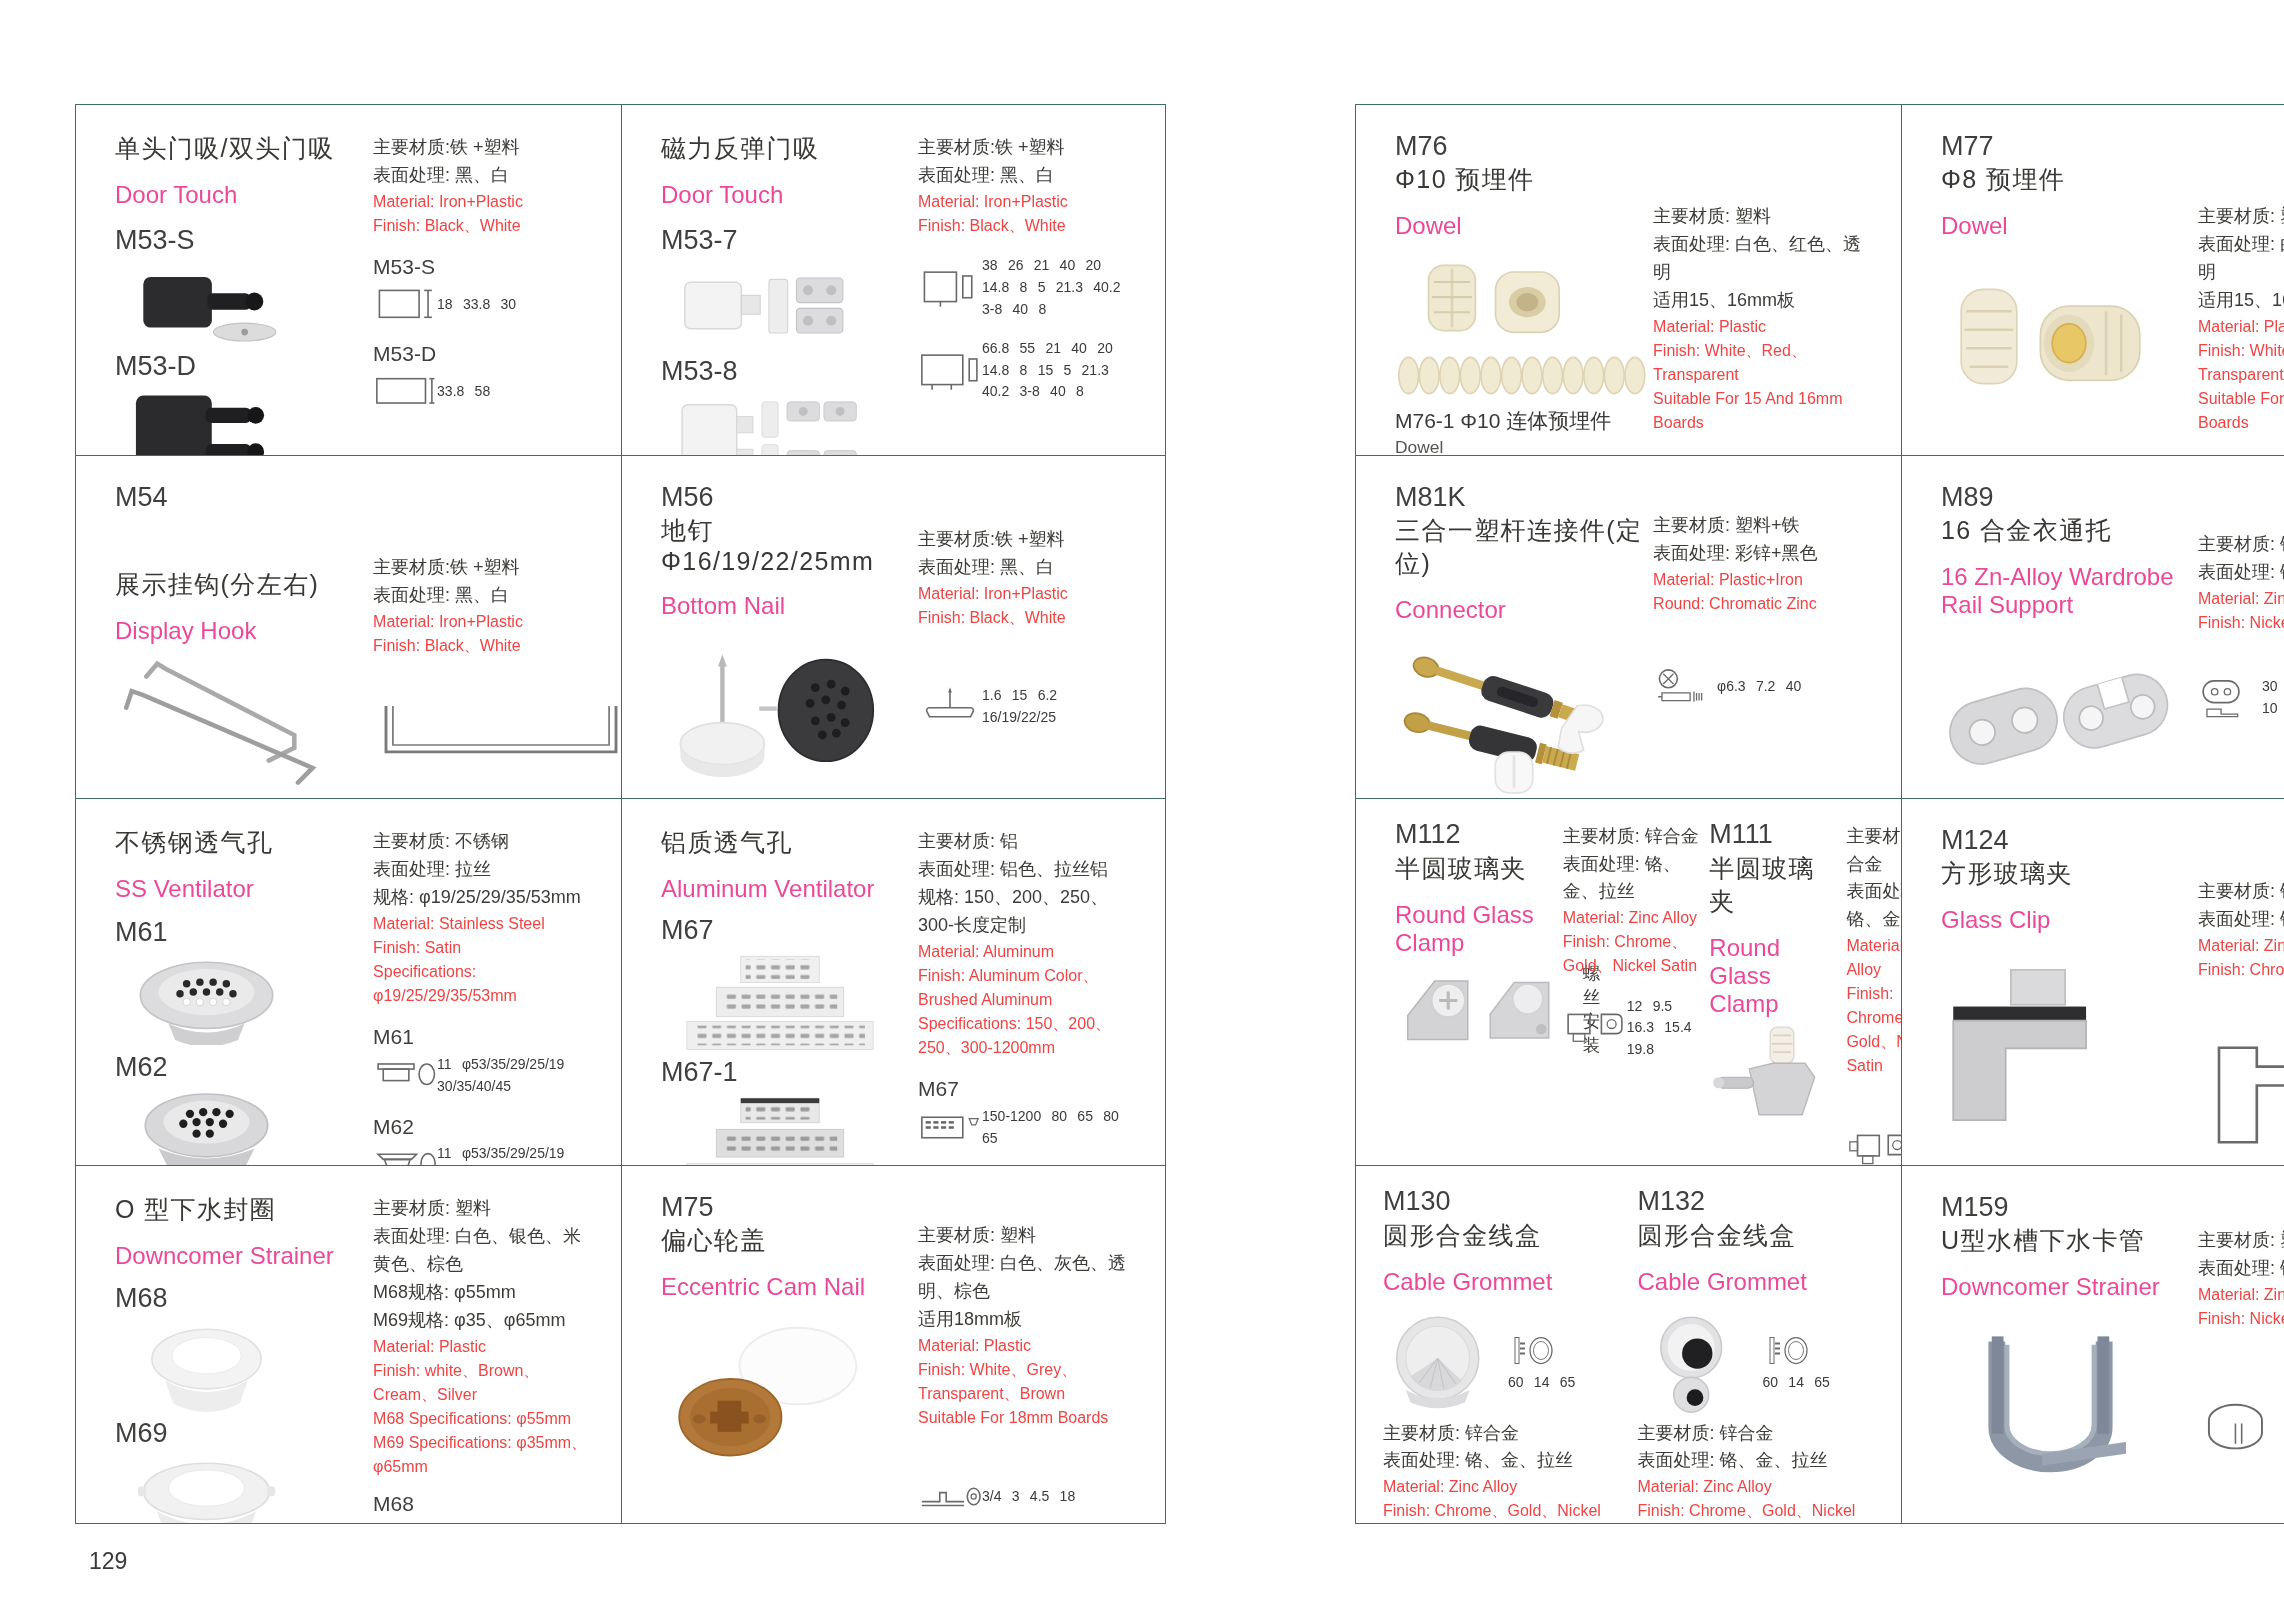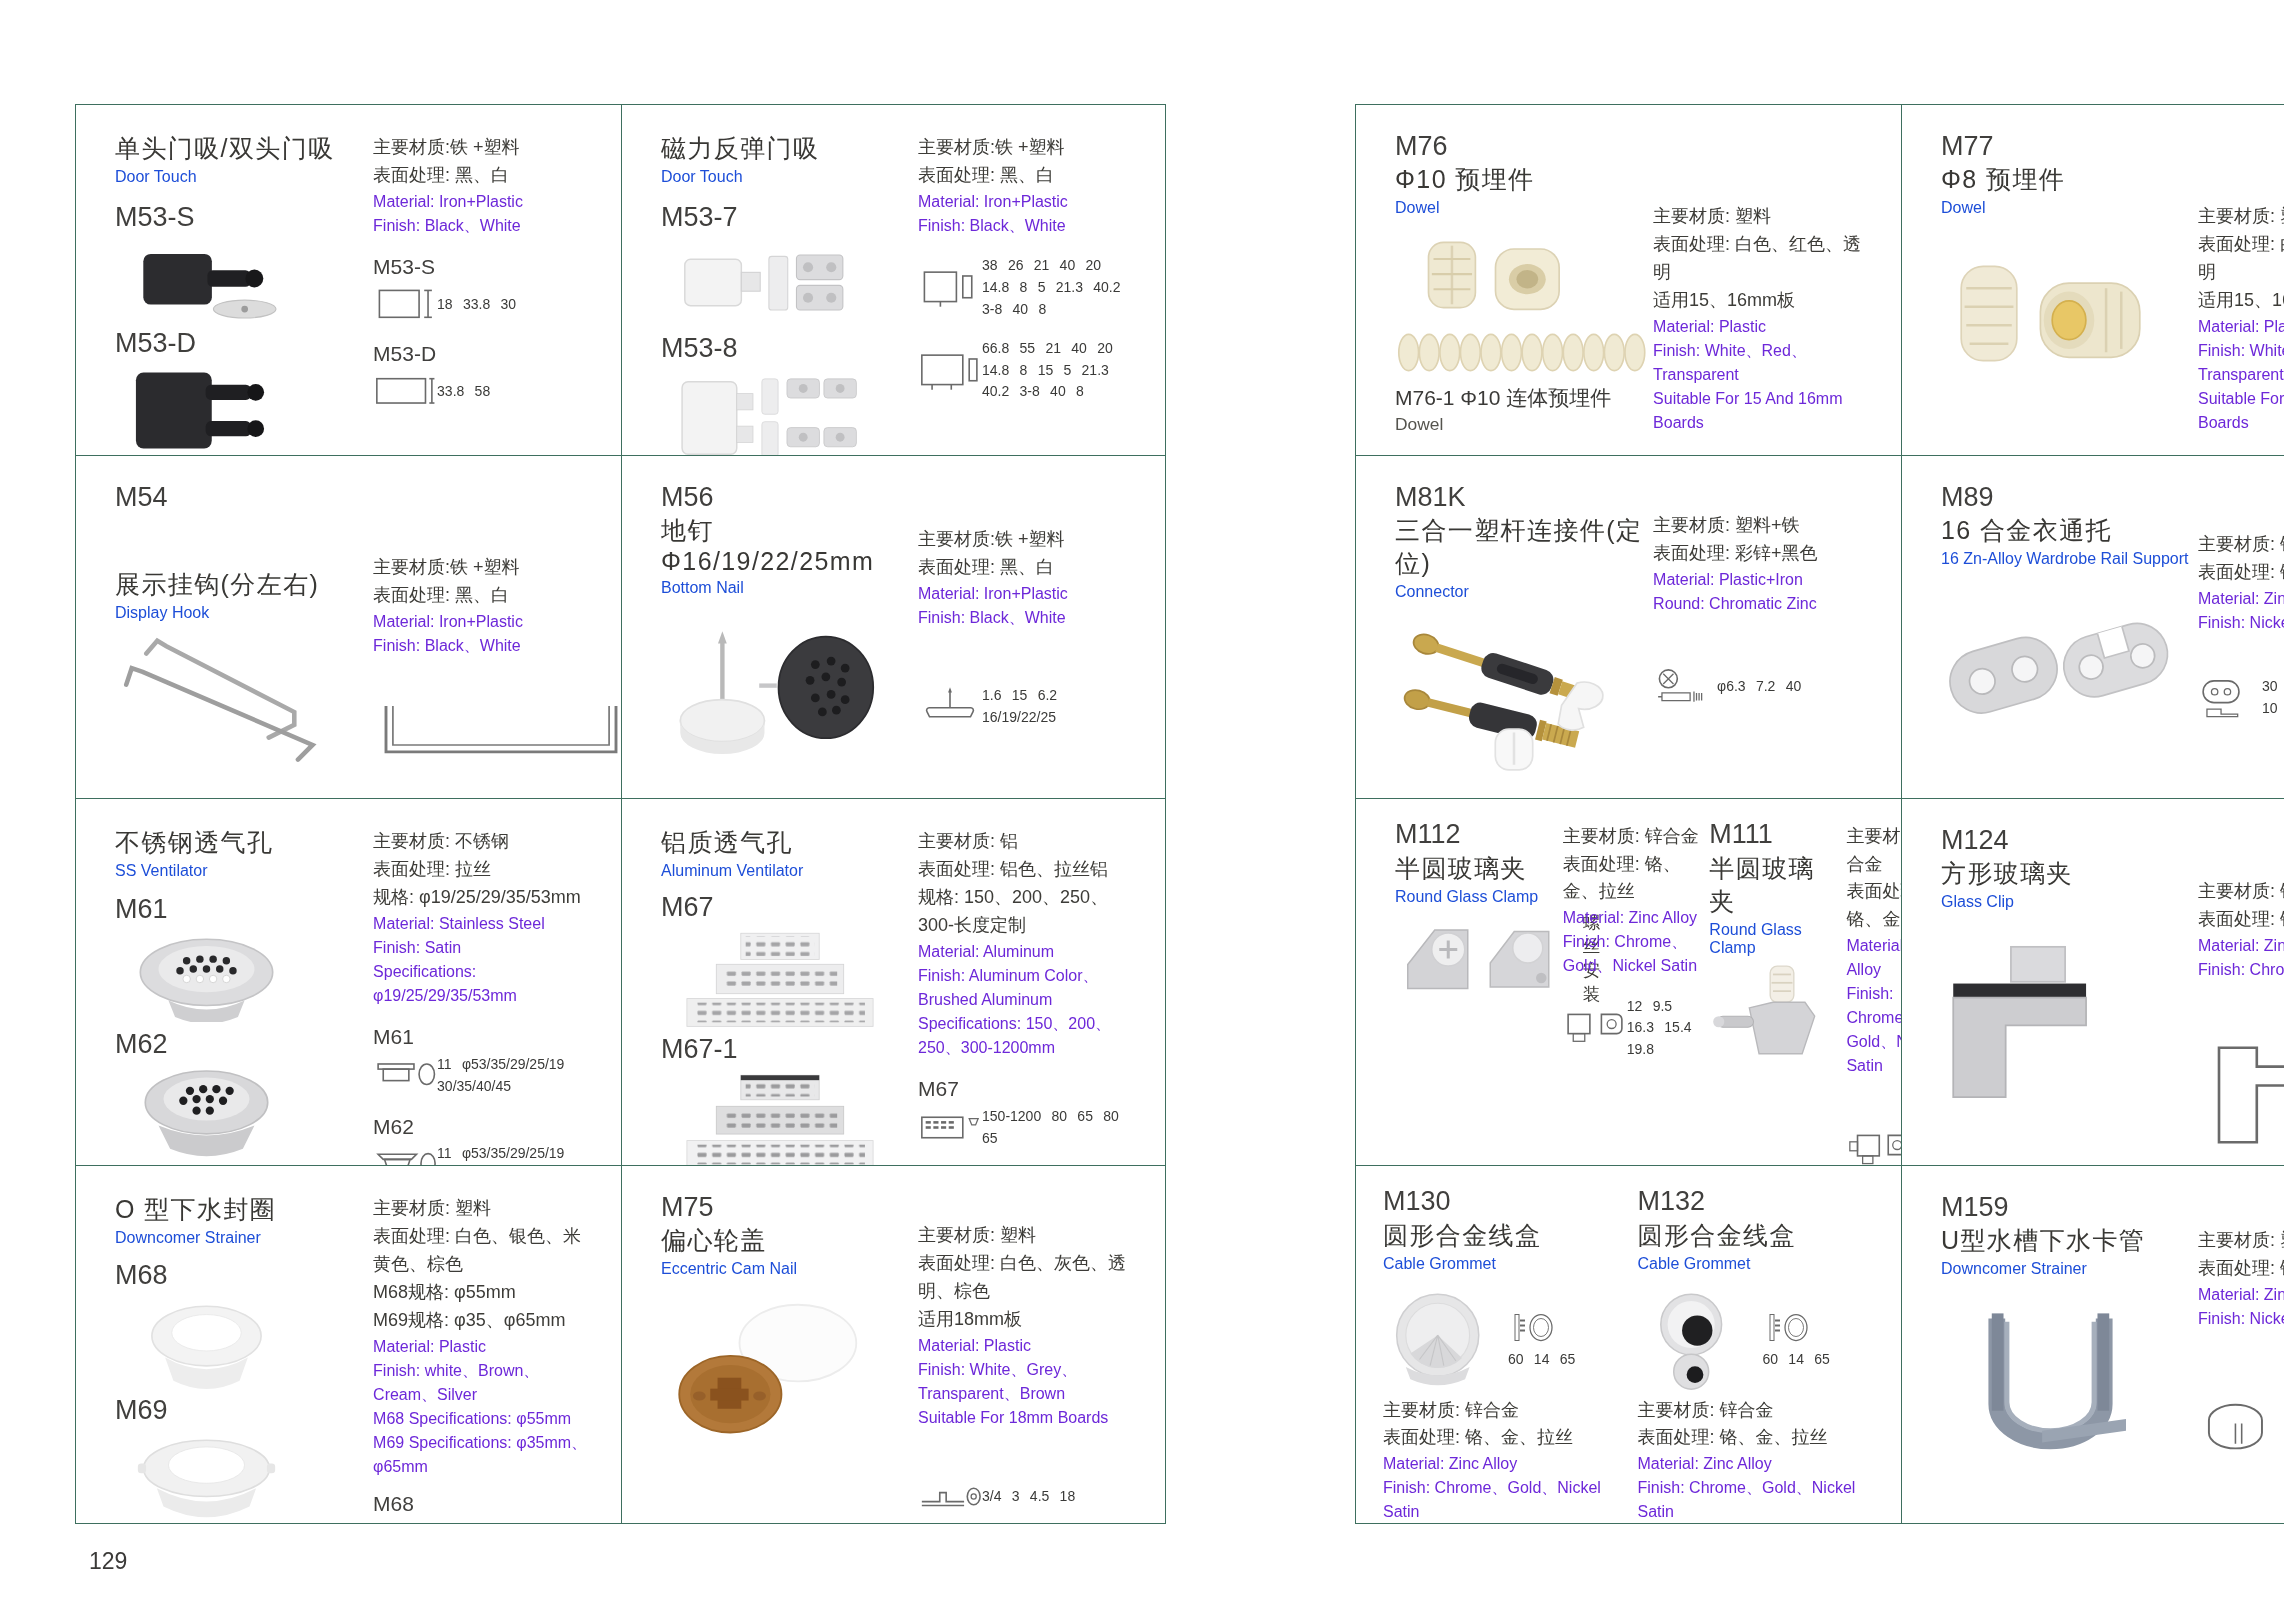--- a/index.html
+++ b/index.html
@@ -9,24 +9,24 @@
         grid-template-columns:546px 1fr;grid-template-rows:351px 343px 367px 1fr;background:#fff}
   #page-left{left:75px}
   #page-right{left:1355px}
   .cell{position:relative;padding:25.6px 27px 12px 39px;overflow:hidden;display:flex;gap:9px}
   .b-r{border-right:1.8px solid #3E6F5F}
   .b-b{border-bottom:1.8px solid #3E6F5F}
   .cl{width:52%;flex:none}
   .cr{flex:1;padding-top:3.7px}
   .code{font-size:27px;color:#403f3d}
   .tcn{font-size:25px;letter-spacing:1.4px;color:#393835;margin-top:1.8px}
-  .ten{font-size:16px;color:#1d4ed8;margin-top:3px}
+  .ten{font-size:24px;color:#ec4899;margin-top:16px}
   .mat{margin-bottom:13.7px}
   .mcn{font-size:18px;color:#3d3c38;line-height:1.55}
-  .men{font-size:16px;color:#6d28d9;line-height:1.5}
+  .men{font-size:16px;color:#ef4444;line-height:1.5}
   .diag{margin-top:17.4px}
   .dlabel{font-size:21px;color:#403f3d;margin-bottom:4.6px}
   .drow{display:flex;align-items:center;}
   .dims{font-size:14px;color:#3a3a38;word-spacing:6.4px;line-height:1.55}
   .dshape{width:64px;height:41px;flex:none}
   .note{font-size:17.4px;color:#3d3c38;margin-top:4.6px}
   .photo{display:block;margin:6.4px 0;flex:none}
   .sub{font-size:21px;color:#3b3a38;margin-top:2.7px}
   .sub-en{font-size:17.4px;color:#55544e;margin-top:1.8px}
   .pnum{position:absolute;top:1548px;font-size:23px;color:#3b3a38}

